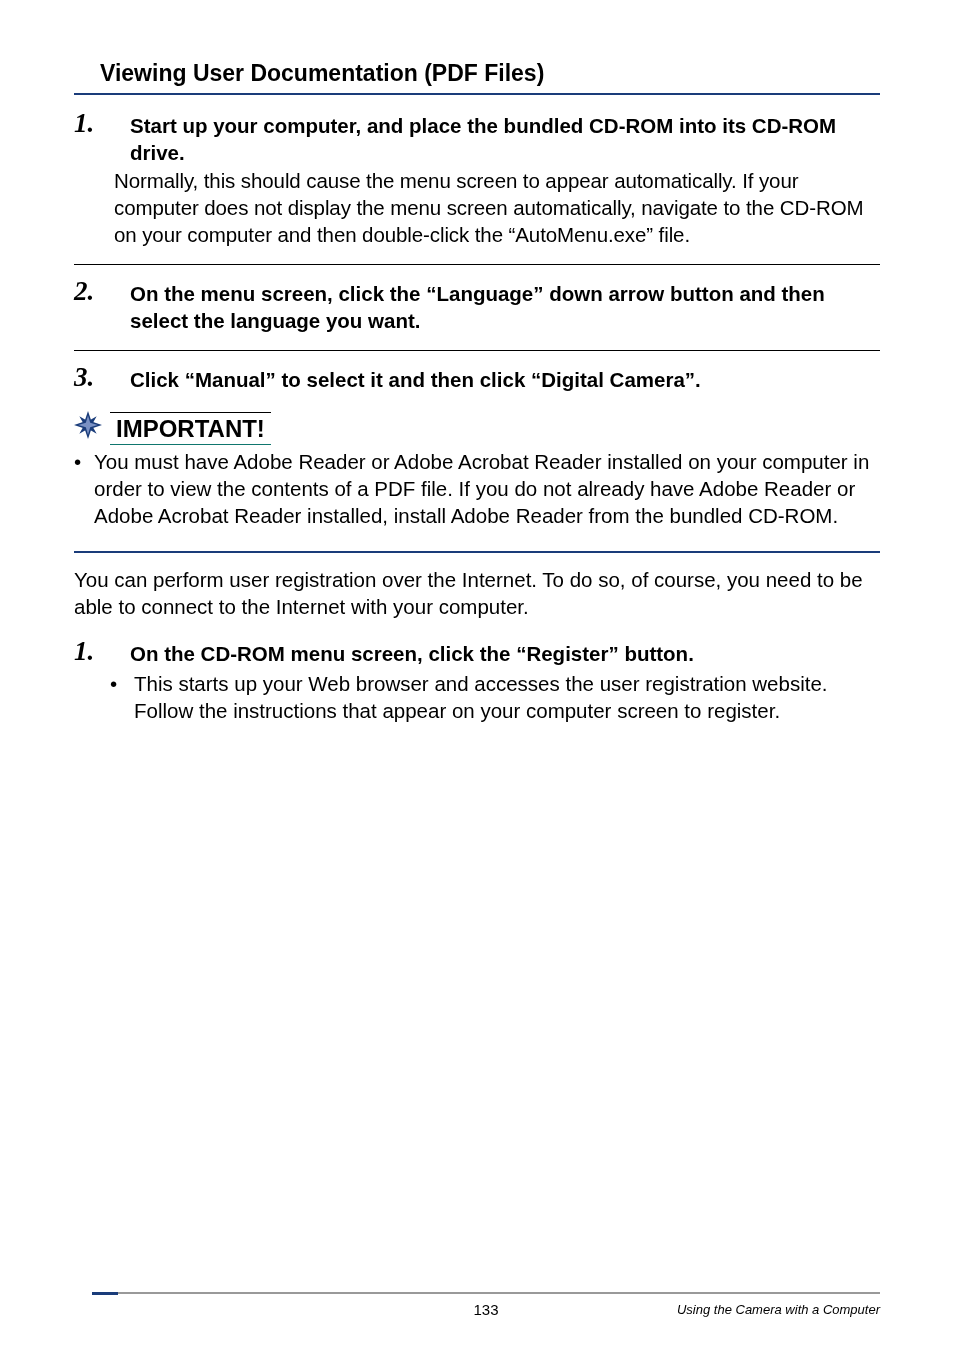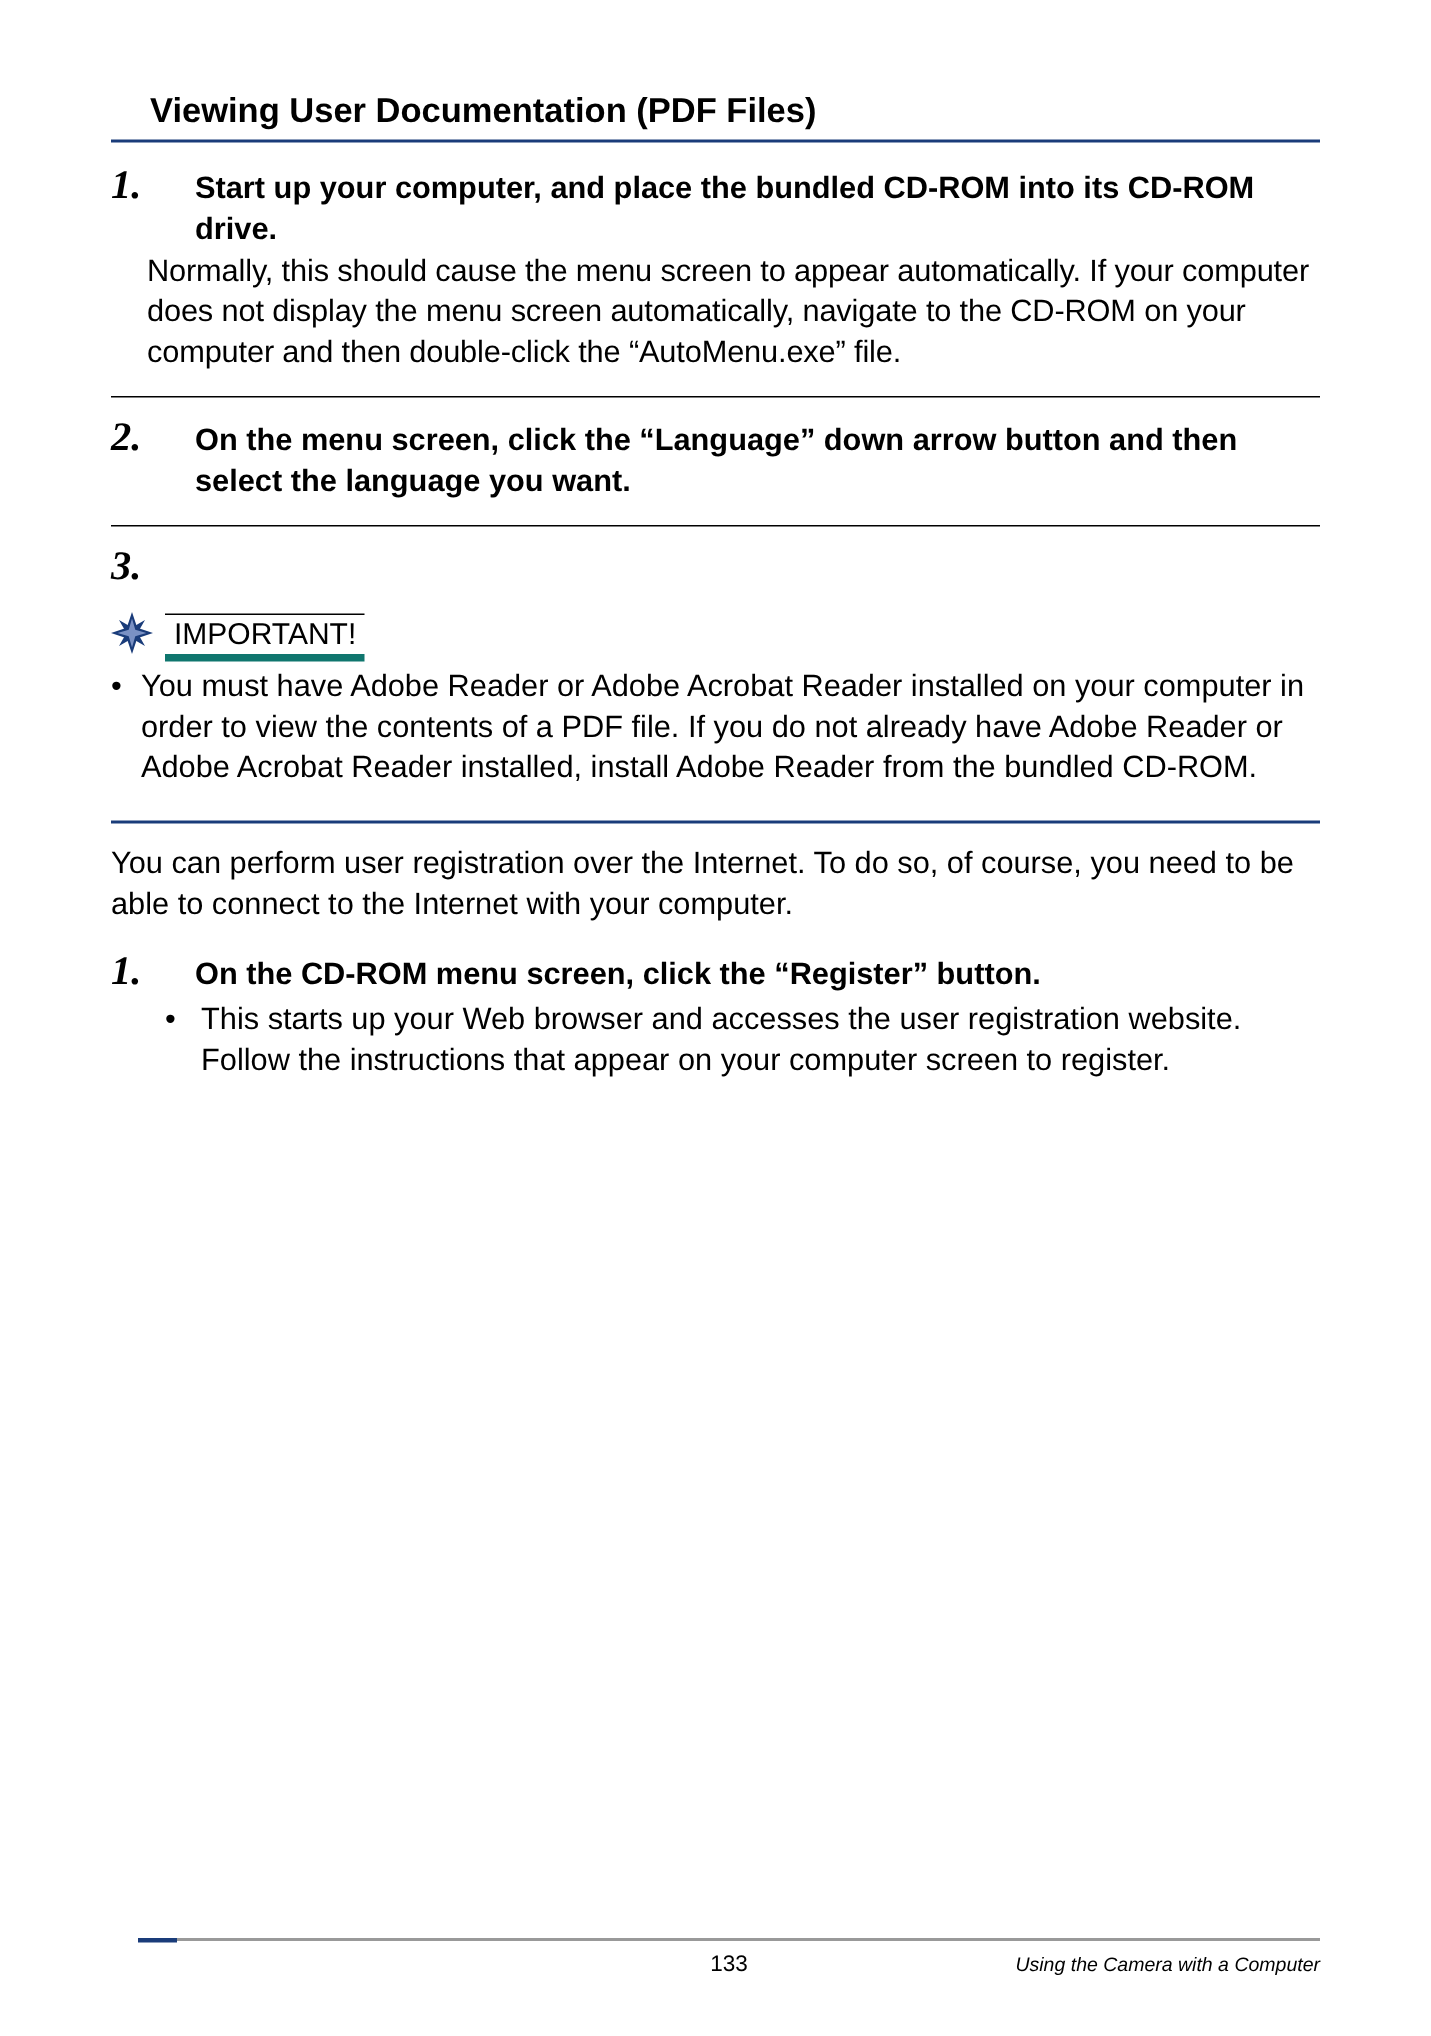--- a/index.html
+++ b/index.html
@@ -57,21 +57,21 @@
   .step-title {
     font-size: 20.5px;
     font-weight: bold;
     line-height: 1.3;
     padding-top: 4px;
     margin-left: 24px;
   }
   .step-body {
     font-size: 20.5px;
     line-height: 1.3;
-    margin-left: 24px;
+    margin-left: 40px;
     margin-top: 2px;
   }
   .step-body.letter {
     letter-spacing: -0.1px;
   }
 
   .step-divider {
     border: none;
     border-top: 1px solid #000;
     margin-top: 16px;
@@ -84,24 +84,24 @@
     align-items: flex-start;
   }
   .important-icon {
     width: 28px;
     height: 28px;
     margin-right: 8px;
     flex-shrink: 0;
     margin-top: -1px;
   }
   .important-label {
-    font-weight: normal;
-    font-size: 20px;
+    font-weight: bold;
+    font-size: 24px;
     border-top: 1px solid #000;
-    border-bottom: 5px solid #0f766e;
+    border-bottom: 1px solid #0f766e;
     padding: 0px 6px;
     display: inline-block;
     line-height: 1.3;
   }
 
   .bullet-block {
     display: flex;
     align-items: flex-start;
     font-size: 20.5px;
     line-height: 1.3;
@@ -204,20 +204,21 @@
     <div class="step-num">2.</div>
     <div class="step-title">On the menu screen, click the “Language” down arrow button and then select the language you want.</div>
   </div>
 </div>
 
 <hr class="step-divider">
 
 <div class="step">
   <div class="step-row">
     <div class="step-num">3.</div>
+    <div class="step-title">Click “Manual” to select it and then click “Digital Camera”.</div>
   </div>
 </div>
 
 <div class="important-block">
   <svg class="important-icon" viewBox="0 0 32 32">
     <g fill="#1a3c7a">
       <polygon points="16,0 20,12 32,16 20,20 16,32 12,20 0,16 12,12"></polygon>
       <polygon transform="rotate(45 16 16)" points="16,2 19,13 30,16 19,19 16,30 13,19 2,16 13,13"></polygon>
     </g>
     <polygon fill="#7a91c4" points="16,5 18.5,13.5 27,16 18.5,18.5 16,27 13.5,18.5 5,16 13.5,13.5"></polygon>

